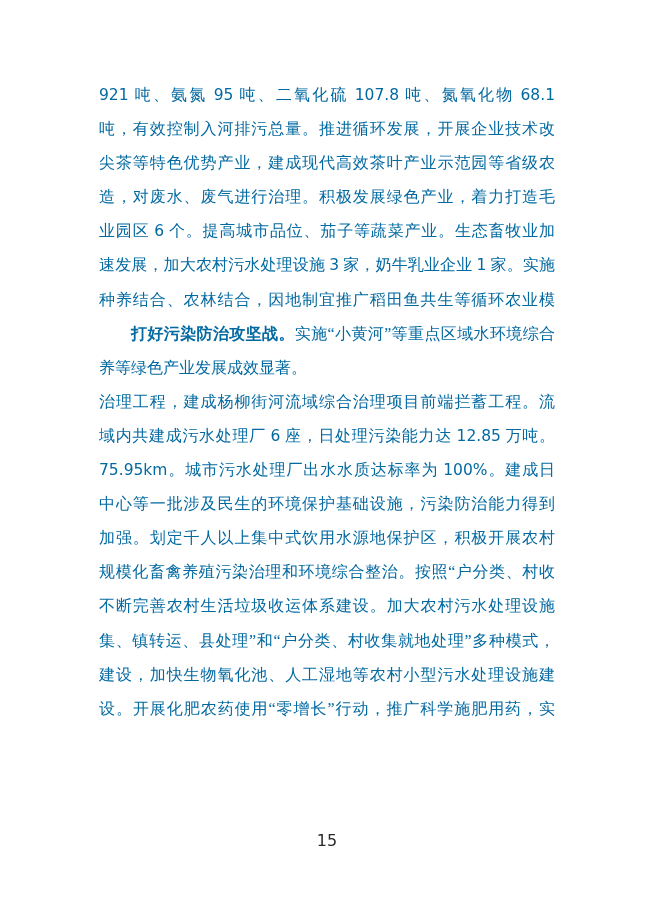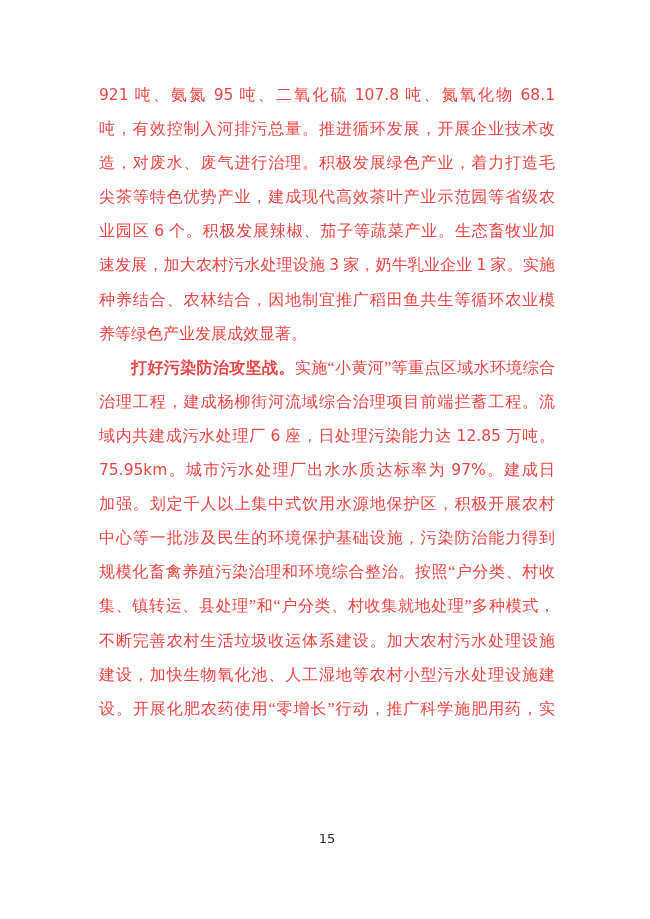--- a/index.html
+++ b/index.html
@@ -18,21 +18,21 @@
   .text-block {
     position: absolute;
     left: 99px;
     top: 78px;
     width: 456px;
   }
   .line {
     font-size: 16px;
     line-height: 34.1px;
     height: 34.1px;
-    color: #ef4444;
+    color: #0369a1;
     text-align: justify;
     white-space: normal;
   }
   
   .line.j {
     text-align-last: justify;
   }
   .line.ind {
     text-indent: 2em;
   }
@@ -43,44 +43,44 @@
   .num {
     font-family: "DejaVu Sans", "Liberation Sans", sans-serif;
     font-size: 15.5px;
   }
   .page-number {
     position: absolute;
     left: 99px;
     top: 831px;
     width: 456px;
     text-align: center;
-    font-size: 13px;
+    font-size: 16px;
     color: #2a2a2a;
     font-family: "DejaVu Sans", "Liberation Sans", sans-serif;
   }
 </style>
 </head>
 <body>
 
 <div class="page">
   <main class="text-block">
       <div class="line j"><span class="num">921</span><span> 吨、氨氮 </span><span class="num">95</span><span> 吨、二氧化硫 </span><span class="num">107.8</span><span> 吨、氮氧化物 </span><span class="num">68.1</span></div>
       <div class="line j"><span>吨，有效控制入河排污总量。推进循环发展，开展企业技术改</span></div>
+      <div class="line j"><span>尖茶等特色优势产业，建成现代高效茶叶产业示范园等省级农</span></div>
       <div class="line j"><span>造，对废水、废气进行治理。积极发展绿色产业，着力打造毛</span></div>
-      <div class="line j"><span>尖茶等特色优势产业，建成现代高效茶叶产业示范园等省级农</span></div>
-      <div class="line j"><span>业园区 </span><span class="num">6</span><span> 个。积极发展辣椒、茄子等蔬菜产业。生态畜牧业加</span></div>
+      <div class="line j"><span>业园区 </span><span class="num">6</span><span> 个。提高城市品位、茄子等蔬菜产业。生态畜牧业加</span></div>
       <div class="line j"><span>速发展，加大农村污水处理设施 </span><span class="num">3</span><span> 家，奶牛乳业企业 </span><span class="num">1</span><span> 家。实施</span></div>
       <div class="line j"><span>种养结合、农林结合，因地制宜推广稻田鱼共生等循环农业模</span></div>
+      <div class="line j ind"><span class="seg-bold">打好污染防治攻坚战。</span><span>实施“小黄河”等重点区域水环境综合</span></div>
       <div class="line"><span>养等绿色产业发展成效显著。</span></div>
-      <div class="line j ind"><span class="seg-bold">打好污染防治攻坚战。</span><span>实施“小黄河”等重点区域水环境综合</span></div>
       <div class="line j"><span>治理工程，建成杨柳街河流域综合治理项目前端拦蓄工程。流</span></div>
       <div class="line j"><span>域内共建成污水处理厂 </span><span class="num">6</span><span> 座，日处理污染能力达 </span><span class="num">12.85</span><span> 万吨。</span></div>
-      <div class="line j"><span class="num">75.95km</span><span>。城市污水处理厂出水水质达标率为 </span><span class="num">97%</span><span>。建成日</span></div>
+      <div class="line j"><span class="num">75.95km</span><span>。城市污水处理厂出水水质达标率为 </span><span class="num">100%</span><span>。建成日</span></div>
+      <div class="line j"><span>中心等一批涉及民生的环境保护基础设施，污染防治能力得到</span></div>
       <div class="line j"><span>加强。划定千人以上集中式饮用水源地保护区，积极开展农村</span></div>
-      <div class="line j"><span>中心等一批涉及民生的环境保护基础设施，污染防治能力得到</span></div>
       <div class="line j"><span>规模化畜禽养殖污染治理和环境综合整治。按照“户分类、村收</span></div>
+      <div class="line j"><span>不断完善农村生活垃圾收运体系建设。加大农村污水处理设施</span></div>
       <div class="line j"><span>集、镇转运、县处理”和“户分类、村收集就地处理”多种模式，</span></div>
-      <div class="line j"><span>不断完善农村生活垃圾收运体系建设。加大农村污水处理设施</span></div>
       <div class="line j"><span>建设，加快生物氧化池、人工湿地等农村小型污水处理设施建</span></div>
       <div class="line j"><span>设。开展化肥农药使用“零增长”行动，推广科学施肥用药，实</span></div>
     </main>
   <footer class="page-number">15</footer>
 </div>
 
 </body></html>

